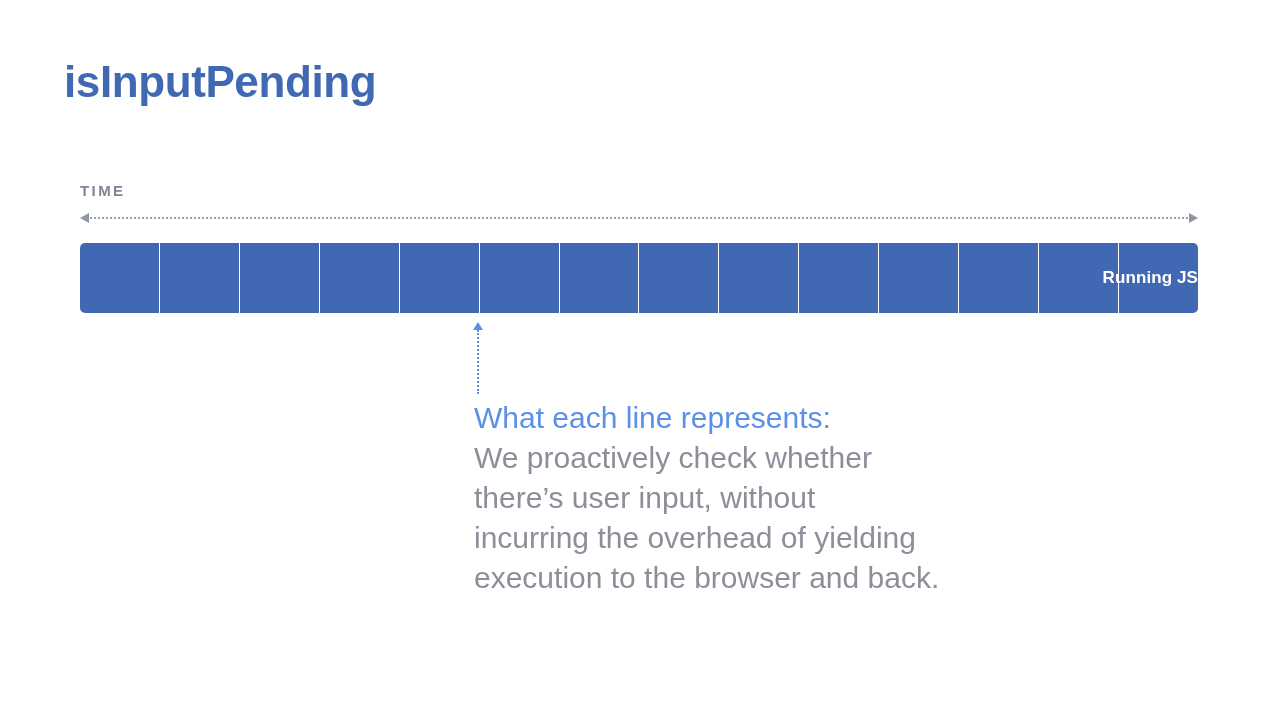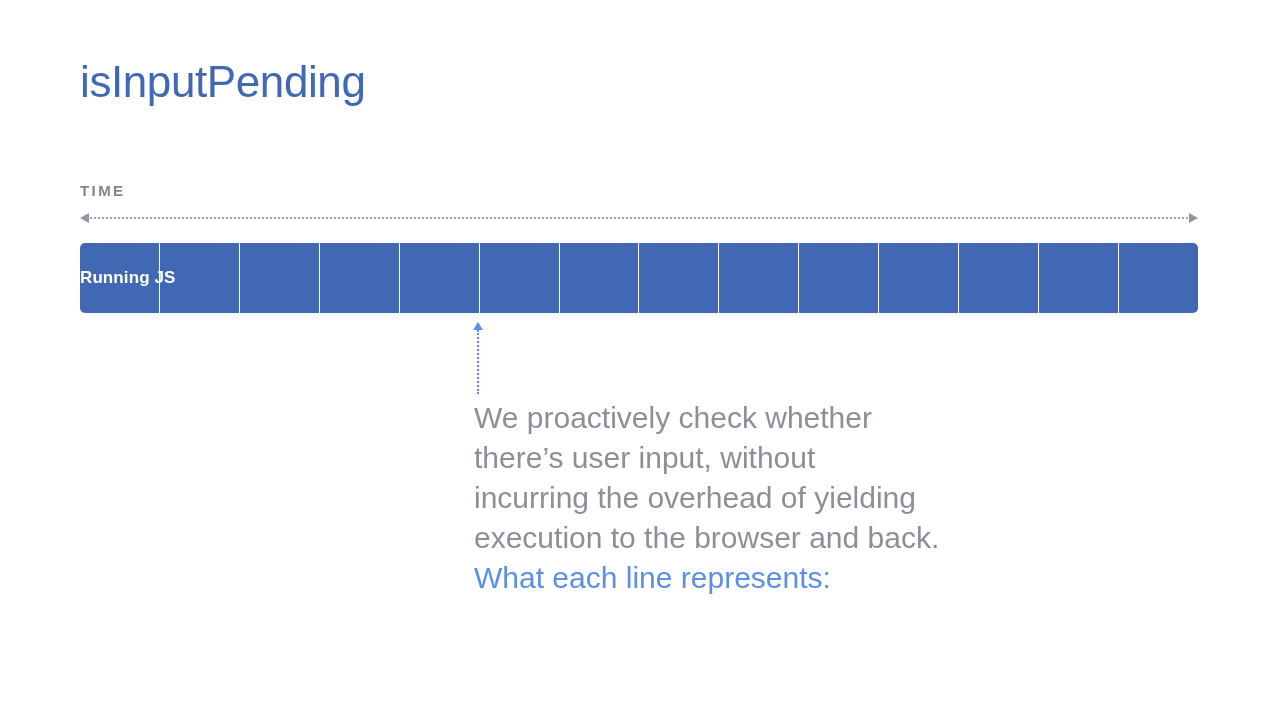--- a/index.html
+++ b/index.html
@@ -12,24 +12,24 @@
     height: 717px;
     position: relative;
     overflow: hidden;
     font-family: "Liberation Sans", sans-serif;
     -webkit-font-smoothing: antialiased;
   }
 
   
   #slide-title {
     position: absolute;
-    left: 80px;
+    left: 64px;
     top: 58px;
     font-size: 44px;
-    font-weight: normal;
+    font-weight: bold;
     letter-spacing: -0.4px;
     color: #4169B3;
     white-space: nowrap;
     line-height: 1.1;
   }
 
   
   #time-axis {
     position: absolute;
     left: 80px;
@@ -104,21 +104,21 @@
     border-right: none;
   }
   #running-js-label {
     position: absolute;
     left: 80px;
     top: 243px;
     width: 1118px;
     height: 70px;
     display: flex;
     align-items: center;
-    justify-content: flex-start;
+    justify-content: flex-end;
     pointer-events: none;
   }
   #running-js-label span {
     font-size: 17px;
     font-weight: bold;
     color: #ffffff;
     letter-spacing: 0.1px;
     transform: translateX(0px);
   }
 
@@ -206,20 +206,20 @@
 <div id="running-js-label">
   <span>Running JS</span>
 </div>
 
 <div id="callout-connector">
   <div id="callout-arrow-up"></div>
   <div id="callout-dotted-line"></div>
 </div>
 
 <div id="callout-text">
+  <div id="callout-heading">What each line represents:</div>
   <div id="callout-body">
     <span class="body-line">We proactively check whether</span>
     <span class="body-line">there’s user input, without</span>
     <span class="body-line">incurring the overhead of yielding</span>
     <span class="body-line">execution to the browser and back.</span>
   </div>
-  <div id="callout-heading">What each line represents:</div>
 </div>
 
 </body></html>

